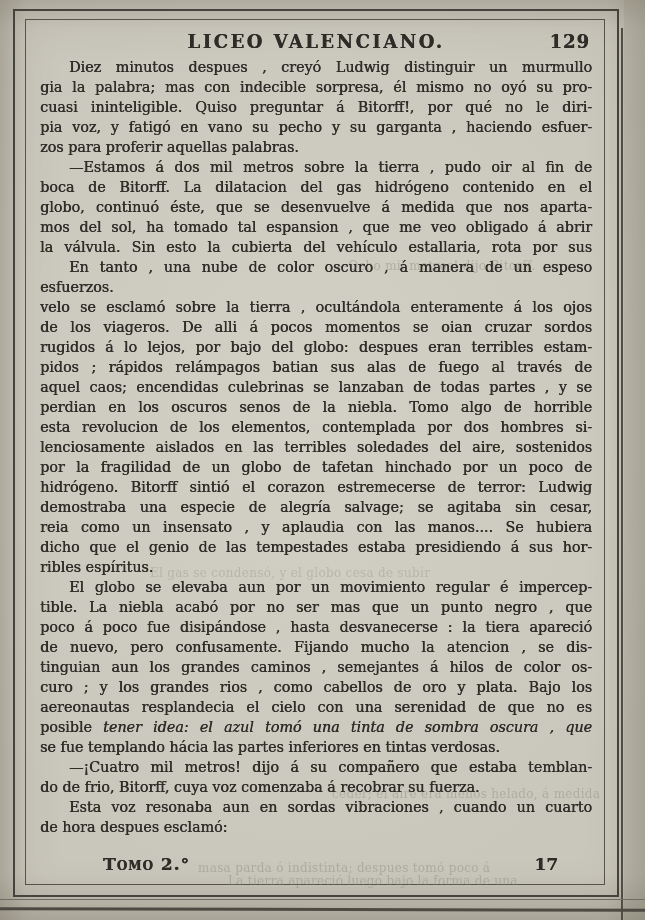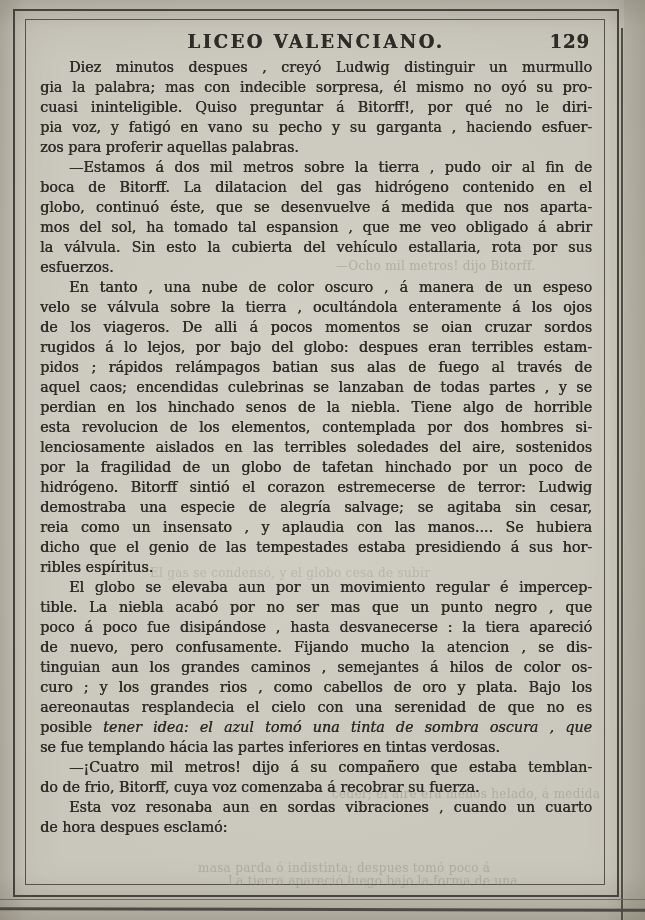--- a/index.html
+++ b/index.html
@@ -101,28 +101,28 @@
       <div class="line first">Diez minutos despues , creyó Ludwig distinguir un murmullo</div>
       <div class="line">gia la palabra; mas con indecible sorpresa, él mismo no oyó su pro-</div>
       <div class="line">cuasi ininteligible. Quiso preguntar á Bitorff!, por qué no le diri-</div>
       <div class="line">pia voz, y fatigó en vano su pecho y su garganta , haciendo esfuer-</div>
       <div class="line last">zos para proferir aquellas palabras.</div>
       <div class="line first">—Estamos á dos mil metros sobre la tierra , pudo oir al fin de</div>
       <div class="line">boca de Bitorff. La dilatacion del gas hidrógeno contenido en el</div>
       <div class="line">globo, continuó éste, que se desenvuelve á medida que nos aparta-</div>
       <div class="line">mos del sol, ha tomado tal espansion , que me veo obligado á abrir</div>
       <div class="line">la válvula. Sin esto la cubierta del vehículo estallaria, rota por sus</div>
+      <div class="line first">En tanto , una nube de color oscuro , á manera de un espeso</div>
       <div class="line last">esfuerzos.</div>
-      <div class="line first">En tanto , una nube de color oscuro , á manera de un espeso</div>
-      <div class="line">velo se válvula sobre la tierra , ocultándola enteramente á los ojos</div>
+      <div class="line">velo se esclamó sobre la tierra , ocultándola enteramente á los ojos</div>
       <div class="line">de los viageros. De alli á pocos momentos se oian cruzar sordos</div>
       <div class="line">rugidos á lo lejos, por bajo del globo: despues eran terribles estam-</div>
       <div class="line">pidos ; rápidos relámpagos batian sus alas de fuego al través de</div>
       <div class="line">aquel caos; encendidas culebrinas se lanzaban de todas partes , y se</div>
-      <div class="line">perdian en los hinchado senos de la niebla. Tiene algo de horrible</div>
+      <div class="line">perdian en los oscuros senos de la niebla. Tomo algo de horrible</div>
       <div class="line">esta revolucion de los elementos, contemplada por dos hombres si-</div>
       <div class="line">lenciosamente aislados en las terribles soledades del aire, sostenidos</div>
       <div class="line">por la fragilidad de un globo de tafetan hinchado por un poco de</div>
       <div class="line">hidrógeno. Bitorff sintió el corazon estremecerse de terror: Ludwig</div>
       <div class="line">demostraba una especie de alegría salvage; se agitaba sin cesar,</div>
       <div class="line">reia como un insensato , y aplaudia con las manos.... Se hubiera</div>
       <div class="line">dicho que el genio de las tempestades estaba presidiendo á sus hor-</div>
       <div class="line last">ribles espíritus.</div>
       <div class="line first">El globo se elevaba aun por un movimiento regular é impercep-</div>
       <div class="line">tible. La niebla acabó por no ser mas que un punto negro , que</div>
@@ -132,14 +132,18 @@
       <div class="line">curo ; y los grandes rios , como cabellos de oro y plata. Bajo los</div>
       <div class="line">aereonautas resplandecia el cielo con una serenidad de que no es</div>
       <div class="line"><span>posible </span><span class="it">tener idea: el azul tomó una tinta de sombra oscura , que</span></div>
       <div class="line last">se fue templando hácia las partes inferiores en tintas verdosas.</div>
       <div class="line first">—¡Cuatro mil metros! dijo á su compañero que estaba temblan-</div>
       <div class="line last">do de frio, Bitorff, cuya voz comenzaba á recobrar su fuerza.</div>
       <div class="line first">Esta voz resonaba aun en sordas vibraciones , cuando un cuarto</div>
       <div class="line last">de hora despues esclamó:</div>
     </main>
 
+  <footer class="colophon">
+    <span class="volume">Tomo 2.°</span>
+    <span class="signature">17</span>
+  </footer>
 
 </div>
 
 </body></html>

